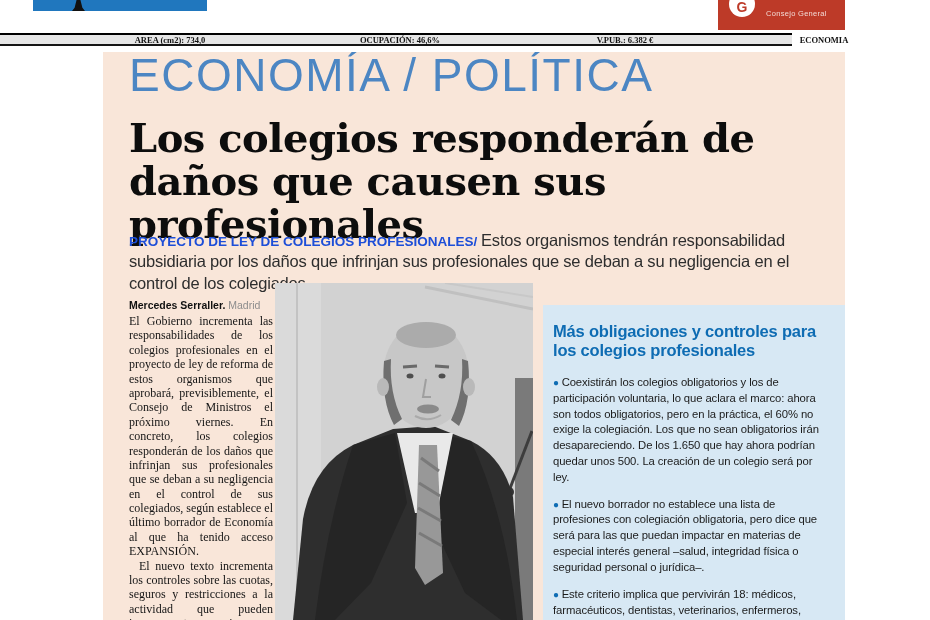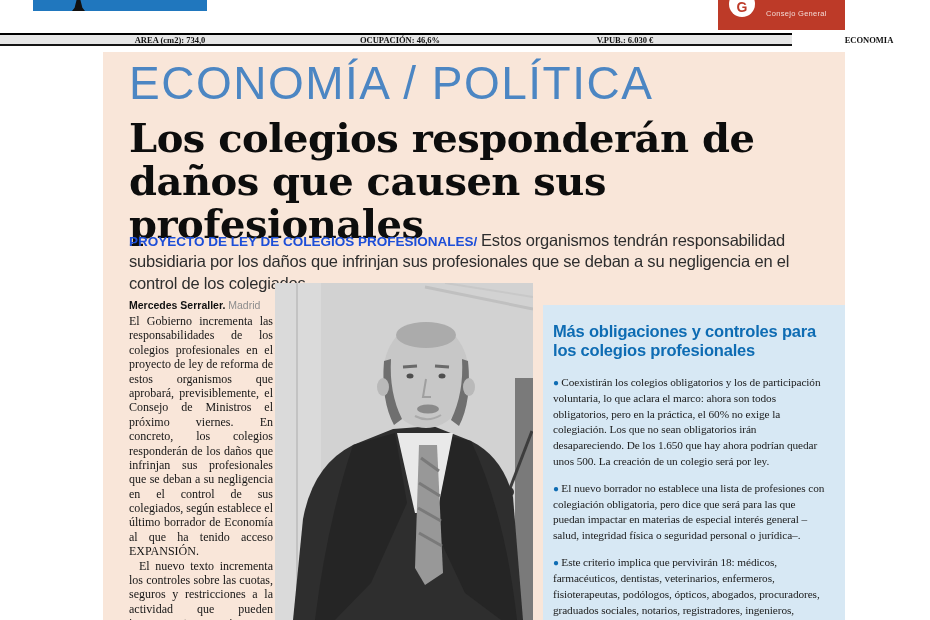--- a/index.html
+++ b/index.html
@@ -24,26 +24,26 @@
 
   
   .meta-bar { position:absolute; left:0; top:33px; width:792px; height:13px; background:#e6e6e6;
               border-top:2px solid #000; border-bottom:2px solid #151515; }
   .meta-item { position:absolute; top:50%; transform:translate(-50%,-50%);
                font-family:"Liberation Serif", serif; font-weight:bold; font-size:8.5px;
                color:#111; white-space:nowrap; }
   .meta-item:nth-child(1){ left:170px; }
   .meta-item:nth-child(2){ left:400px; }
   .meta-item:nth-child(3){ left:625px; }
-  .meta-item:nth-child(4){ left:869px; }
+  .meta-item:nth-child(4){ left:824px; }
 
   
   .article { position:absolute; left:103px; top:52px; width:742px; height:568px;
              background:#f9e6d9; overflow:hidden; }
-  .section-title { position:absolute; left:26px; top:8px; font-size:46px; font-weight:300;
+  .section-title { position:absolute; left:26px; top:0; font-size:46px; font-weight:300;
                    color:#4c86c3; letter-spacing:1.5px; line-height:1; }
   .headline { position:absolute; left:26px; top:64px; width:718px;
               font-family:"DejaVu Serif", serif; font-weight:bold; font-size:40px;
               line-height:1.08; letter-spacing:-0.5px; color:#0d0d0d; }
   .standfirst { position:absolute; left:26px; top:178px; width:712px;
                 font-size:16.5px; line-height:1.3; letter-spacing:-0.2px; color:#2e2e2e; }
   .kicker { color:#1d4ed8; font-weight:bold; font-size:13.5px; letter-spacing:0; }
 
   .body-col { position:absolute; left:26px; top:247px; width:144px; height:337px; overflow:hidden; }
   .byline { font-size:10.5px; margin-bottom:3px; }
@@ -54,21 +54,21 @@
   .body-text p + p { text-indent:10px; }
 
   .photo { position:absolute; left:172px; top:231px; width:258px; height:337px; background:#d2d2d2; }
   .photo svg { display:block; width:100%; height:100%; }
 
   .sidebar { position:absolute; left:440px; top:231px; width:302px; height:337px;
              background:#d7e8f4; padding:17px 18px 10px 10px;margin-top:22px; }
   .sidebar-title { color:#0e6cb3; font-weight:bold; font-size:16.5px; line-height:1.18;
                    letter-spacing:-0.2px; margin-bottom:14px; }
   .bullet { font-size:11.3px; line-height:1.4; color:#1b1b1b; letter-spacing:-0.1px;
-            margin-bottom:11px;font-family:Liberation Serif, serif; }
+            margin-bottom:11px; }
   .bullet::before { content:"● "; color:#0e6cb3; font-size:10px; }
 </style>
 </head>
 <body>
 
 <div class="page">
 
   <div class="masthead-bar">
     <div class="masthead-mark"></div>
   </div>
@@ -77,21 +77,21 @@
   <div class="right-logo">
     <div class="logo-circle">
       <span class="logo-monogram">G</span>
     </div>
     <span class="logo-caption">Consejo General</span>
   </div>
 
   <div class="meta-bar">
     <span class="meta-item">AREA (cm2): 734,0</span>
     <span class="meta-item">OCUPACIÓN: 46,6%</span>
-    <span class="meta-item">V.PUB.: 6.030 €</span>
+    <span class="meta-item">V.PUB.: 6.382 €</span>
     <span class="meta-item">ECONOMIA</span>
   </div>
 
   <div class="article">
 
     <div class="section-title">ECONOMÍA / POLÍTICA</div>
 
     <h1 class="headline">Los colegios responderán de daños que causen sus profesionales</h1>
 
     <p class="standfirst"><span class="kicker">PROYECTO DE LEY DE COLEGIOS PROFESIONALES/ </span><span>Estos organismos tendrán responsabilidad subsidiaria por los daños que infrinjan sus profesionales que se deban a su negligencia en el control de los colegiados.</span></p>

